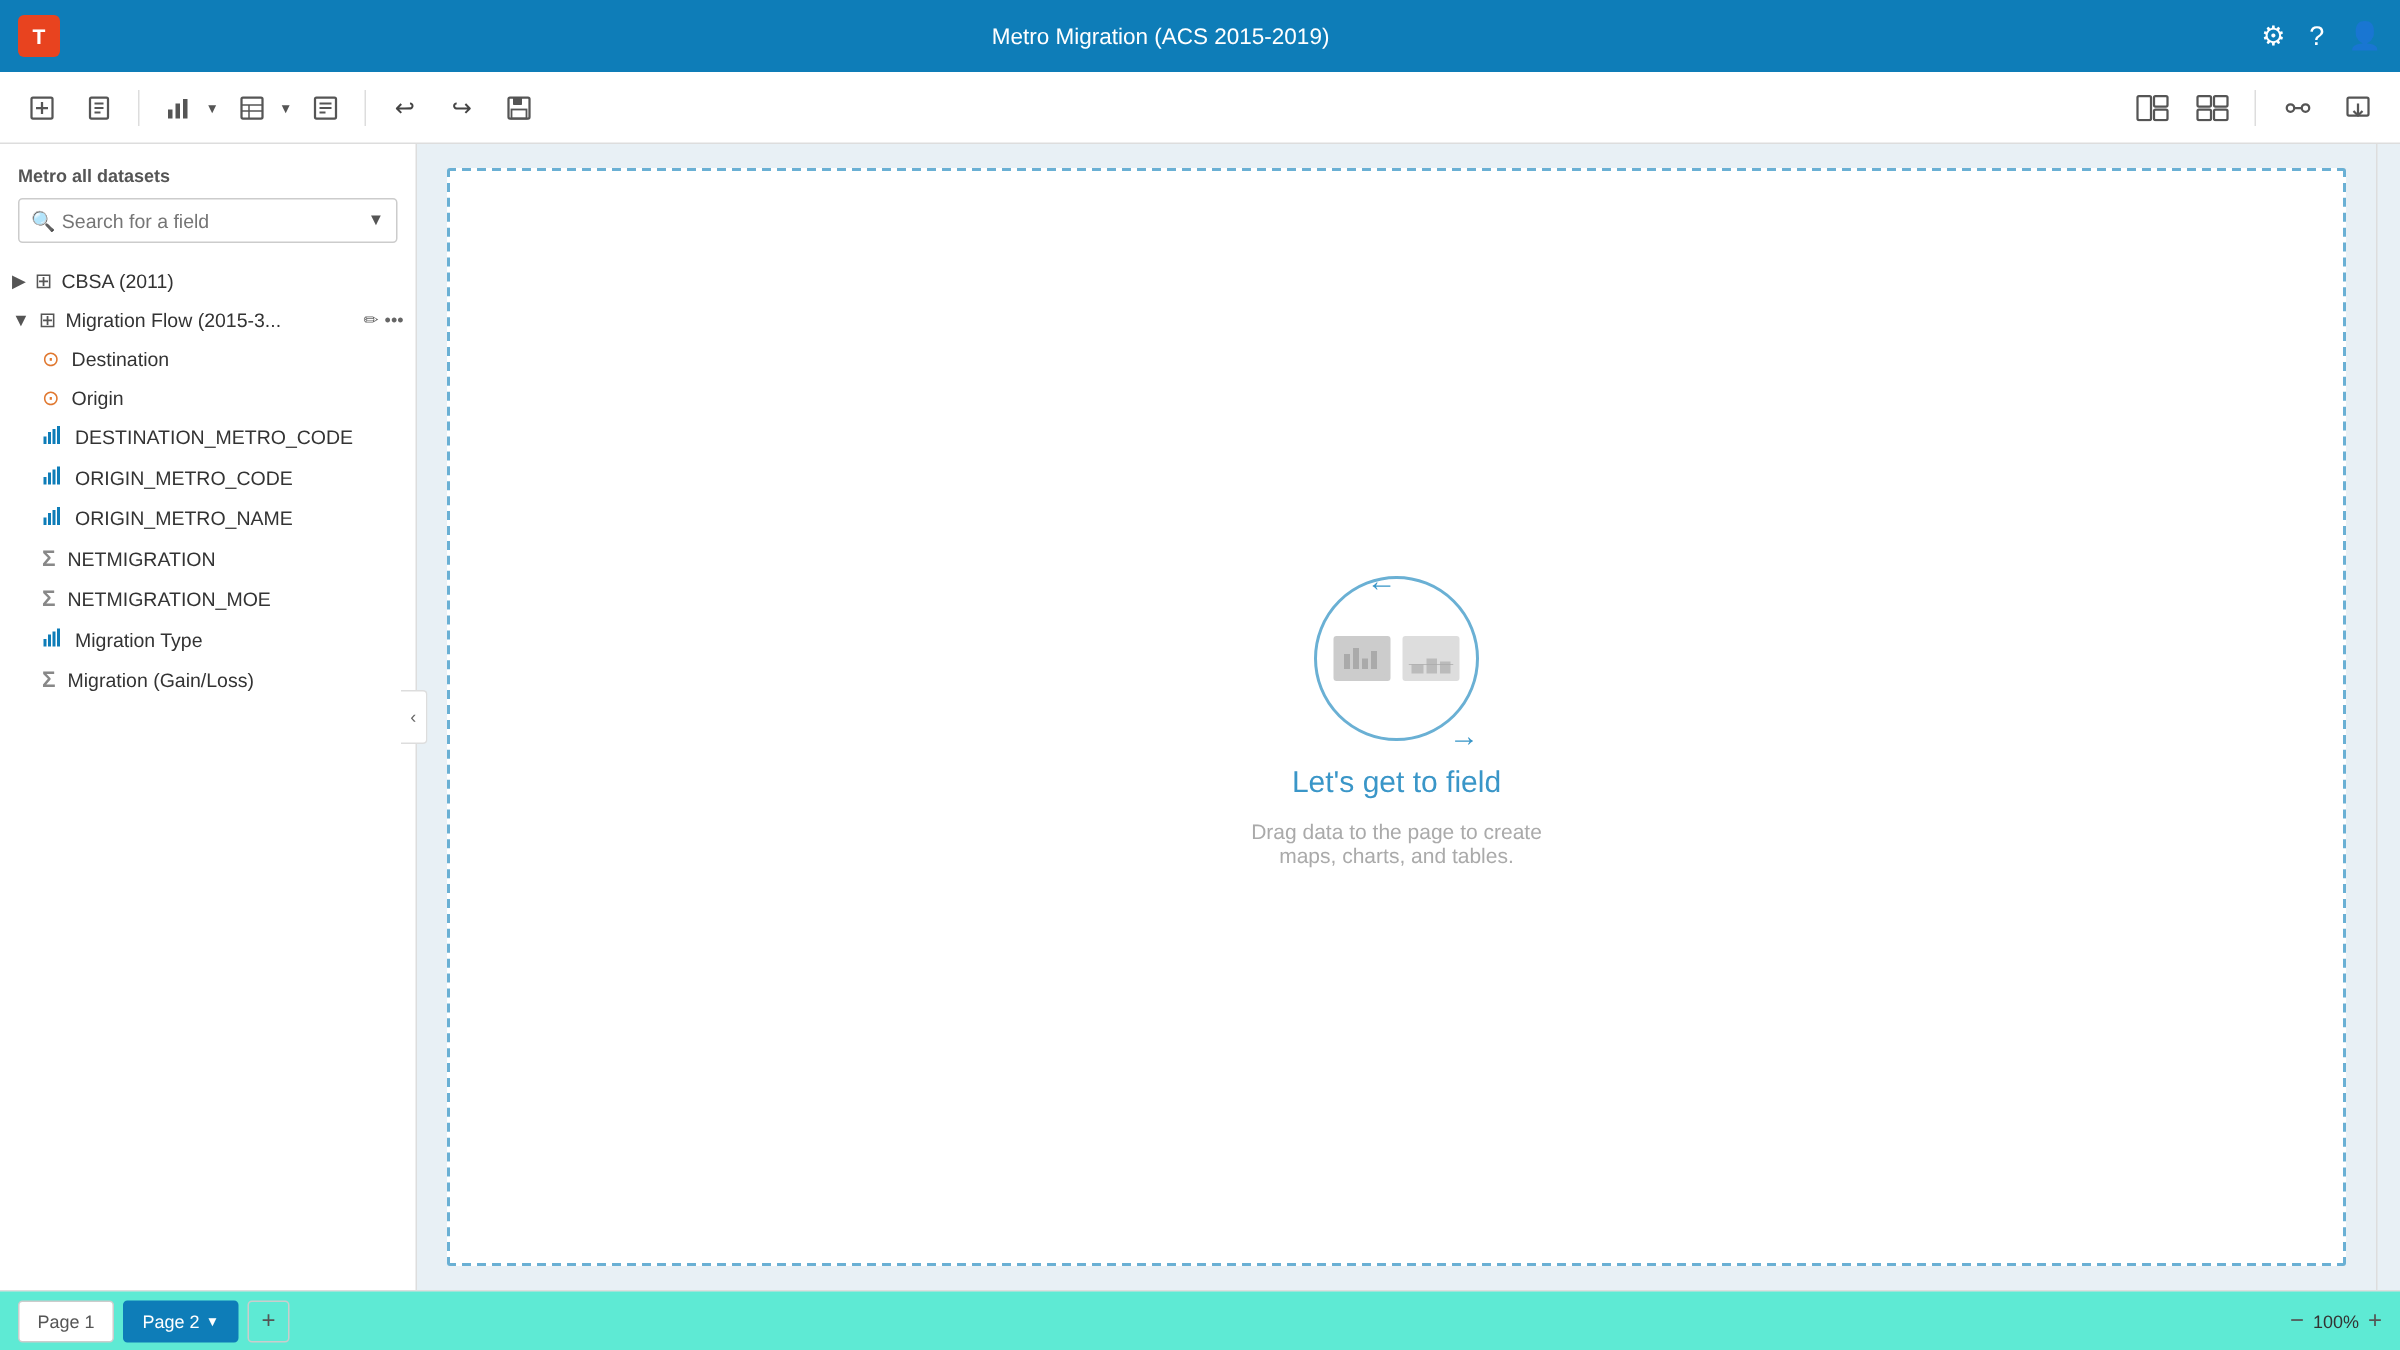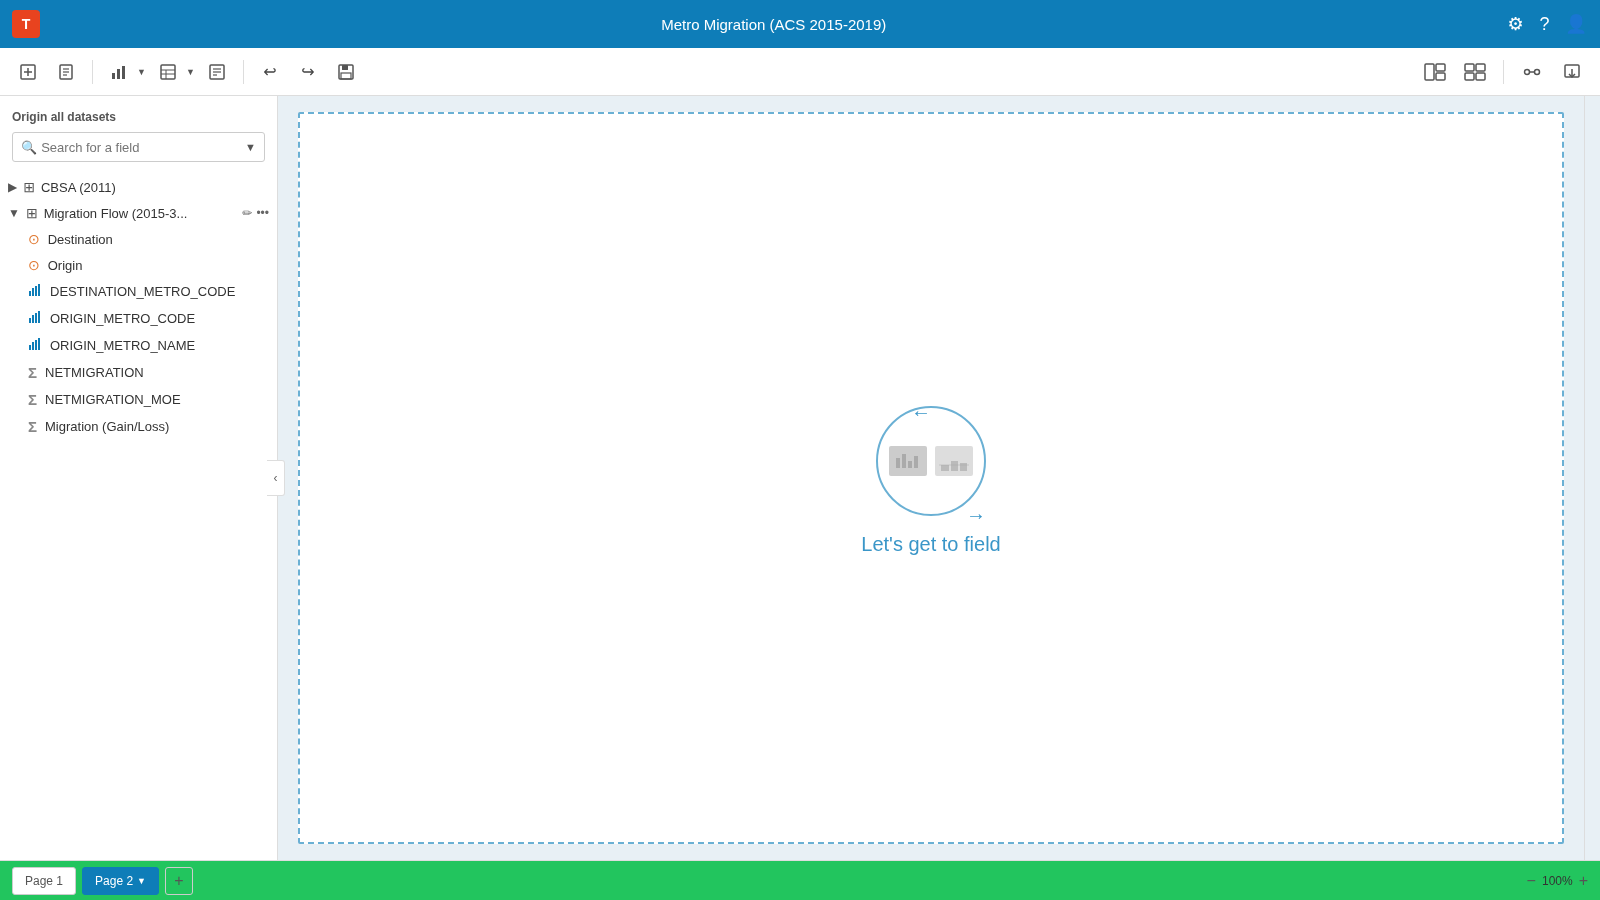--- a/index.html
+++ b/index.html
@@ -211,21 +211,21 @@
     .work-title {
       font-size: 20px; color: #3a96c8; font-weight: 500;
     }
     .work-sub {
       font-size: 14px; color: #aaa; text-align: center;
     }
 
     
     #bottom-bar {
       height: 40px;
-      background: #22c55e;
+      background: #5eead4;
       border-top: 1px solid #ddd;
       display: flex;
       align-items: center;
       padding: 0 12px;
       gap: 6px;
     }
     .page-tab {
       height: 28px;
       padding: 0 12px;
       border: 1px solid #ccc;
@@ -366,21 +366,21 @@
           <polyline points="6,11 9,14 12,11" fill="none" stroke="#555" stroke-width="1.5"></polyline>
         </svg>
     </button>
   </div>
 </div>
 
 <div id="main" style="position:relative;">
 
   <div id="sidebar">
     <div id="sidebar-header">
-      <div class="section-title">Origin all datasets</div>
+      <div class="section-title">Metro all datasets</div>
       <div class="search-box">
         <span class="search-icon-sm">🔍</span>
         <input type="text" placeholder="Search for a field" style="">
         <span class="search-chevron">▼</span>
       </div>
     </div>
 
     <div id="dataset-list">
 
       <div class="dataset-item">
@@ -440,20 +440,31 @@
         </span>
         <span class="field-name">ORIGIN_METRO_NAME</span>
       </div>
       <div class="field-item">
         <span class="field-icon-str" style="color:#888; font-size:15px; font-weight:bold;">Σ</span>
         <span class="field-name">NETMIGRATION</span>
       </div>
       <div class="field-item">
         <span class="field-icon-str" style="color:#888; font-size:15px; font-weight:bold;">Σ</span>
         <span class="field-name">NETMIGRATION_MOE</span>
+      </div>
+      <div class="field-item">
+        <span class="field-icon-num">
+          <svg width="14" height="14" viewBox="0 0 14 14">
+              <rect x="1" y="8" width="2" height="5" fill="#0e7db8"></rect>
+              <rect x="4" y="5" width="2" height="8" fill="#0e7db8"></rect>
+              <rect x="7" y="3" width="2" height="10" fill="#0e7db8"></rect>
+              <rect x="10" y="1" width="2" height="12" fill="#0e7db8"></rect>
+            </svg>
+        </span>
+        <span class="field-name">Migration Type</span>
       </div>
       <div class="field-item">
         <span class="field-icon-str" style="color:#888; font-size:15px; font-weight:bold;">Σ</span>
         <span class="field-name">Migration (Gain/Loss)</span>
       </div>
     </div>
   </div>
 
   <div id="collapse-btn">‹</div>
 
@@ -480,20 +491,21 @@
                   <line x1="0" y1="14" x2="30" y2="14" stroke="#aaa" stroke-width="0.5"></line>
                 </svg>
             </div>
           </div>
 
           <div class="arrow-top">←</div>
 
           <div class="arrow-bottom">→</div>
         </div>
         <div class="work-title">Let's get to field</div>
+        <div class="work-sub">Drag data to the page to create<br>maps, charts, and tables.</div>
       </div>
     </div>
   </div>
 
   <div id="right-panel"></div>
 </div>
 
 <div id="bottom-bar">
   <div class="page-tab">
     <span>Page 1</span>

